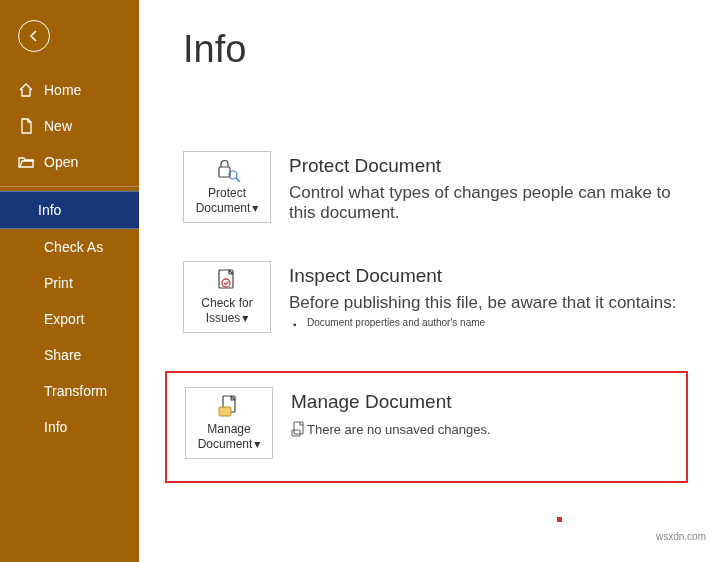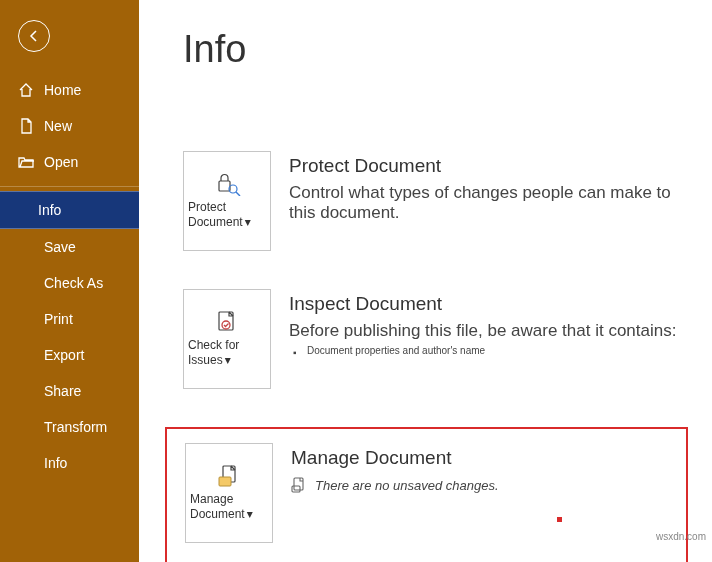--- a/index.html
+++ b/index.html
@@ -10,34 +10,34 @@
     .nav-section { display: flex; flex-direction: column; }
     .nav-item { display: flex; align-items: center; padding: 10px 18px; cursor: pointer; font-size: 14px; gap: 10px; }
     .nav-item.selected { background: #17377a; border-top: 1px solid rgba(255,255,255,0.3); border-bottom: 1px solid rgba(255,255,255,0.3); padding-left: 38px; }
     .nav-divider { height: 1px; background: rgba(255,255,255,0.25); margin: 6px 0 4px 0; }
     .nav-item-icon { width: 16px; height: 16px; flex-shrink: 0; }
     .nav-item-text { color: #fff; }
     .nav-item.noicon { padding-left: 44px; }
     .main { flex: 1; padding: 28px 24px 0 44px; overflow-y: auto; }
     .page-title { font-size: 38px; font-weight: 300; color: #333; margin-bottom: 80px; }
     .info-row { display: flex; gap: 18px; margin-bottom: 38px; align-items: flex-start; }
-    .info-btn { width: 88px; height: 100px; border: 1px solid #c6c6c6; background: #fff; display: flex; flex-direction: column; align-items: center; justify-content: center; cursor: pointer; font-size: 12px; text-align: left; line-height: 1.25; padding: 4px; gap: 4px; }
+    .info-btn { width: 88px; height: 72px; border: 1px solid #c6c6c6; background: #fff; display: flex; flex-direction: column; align-items: center; justify-content: center; cursor: pointer; font-size: 12px; text-align: center; line-height: 1.25; padding: 4px; gap: 4px; }
     .info-btn .btn-icon { width: 32px; height: 24px; }
     .info-btn .caret { display: inline-block; margin-left: 2px; }
     .info-desc { padding-top: 4px; flex: 1; }
     .info-desc h2 { font-size: 19px; font-weight: 400; color: #333; margin-bottom: 6px; }
     .info-desc p { font-size: 17px; color: #444; }
     .info-desc ul { list-style: none; padding-left: 18px; margin-top: 4px; }
     .info-desc ul li { font-size: 10px; color: #444; position: relative; }
     .info-desc ul li::before { content: "▪"; position: absolute; left: -14px; font-size: 10px; top: 2px; }
     .highlight { border: 2.5px solid #d92b2b; }
     .manage-row { display: flex; gap: 18px; align-items: flex-start; padding: 14px 160px 22px 18px; margin-left: -18px; }
     .manage-desc { padding-top: 4px; }
     .manage-desc h2 { font-size: 19px; font-weight: 400; color: #333; margin-bottom: 8px; }
-    .manage-msg { display: flex; align-items: center; gap: 8px; font-size: 13px; color: #444; font-style: italic; }
+    .manage-msg { display: flex; align-items: center; font-size: 13px; color: #444; }
     .manage-msg svg { width: 16px; height: 16px; flex-shrink: 0; }
     .red-dot { position: absolute; width: 5px; height: 5px; background: #d92b2b; left: 557px; top: 517px; }
     .watermark { position: absolute; right: 6px; bottom: 20px; font-size: 10px; color: #888; }
   </style>
 </head>
 <body>
 
 <div class="sidebar">
   <div class="back-btn">
     <svg viewBox="0 0 16 16" fill="none" stroke="#fff" stroke-width="1.5">
@@ -61,23 +61,20 @@
       <svg class="nav-item-icon" viewBox="0 0 16 16" fill="none" stroke="#fff" stroke-width="1.3">
           <path d="M1 4 h5 l1 2 h8 v7 H1 z M2 13 l2-6 h12"></path>
         </svg>
       <span class="nav-item-text">Open</span>
     </div>
   </div>
   <div class="nav-divider"></div>
   <div class="nav-section">
     <div class="nav-item selected">
       <span class="nav-item-text">Info</span>
-    </div>
-    <div class="nav-item noicon">
-      <span class="nav-item-text">Save</span>
     </div>
     <div class="nav-item noicon">
       <span class="nav-item-text">Check As</span>
     </div>
     <div class="nav-item noicon">
       <span class="nav-item-text">Print</span>
     </div>
     <div class="nav-item noicon">
       <span class="nav-item-text">Export</span>
     </div>

